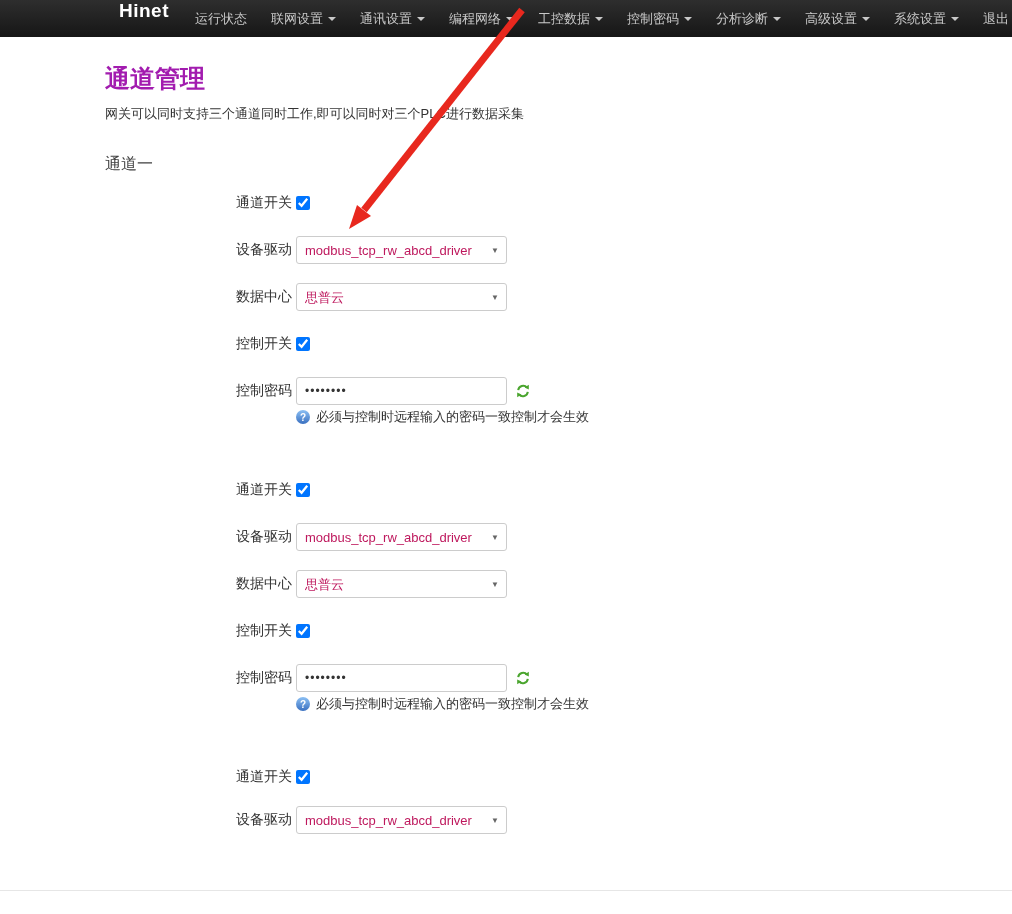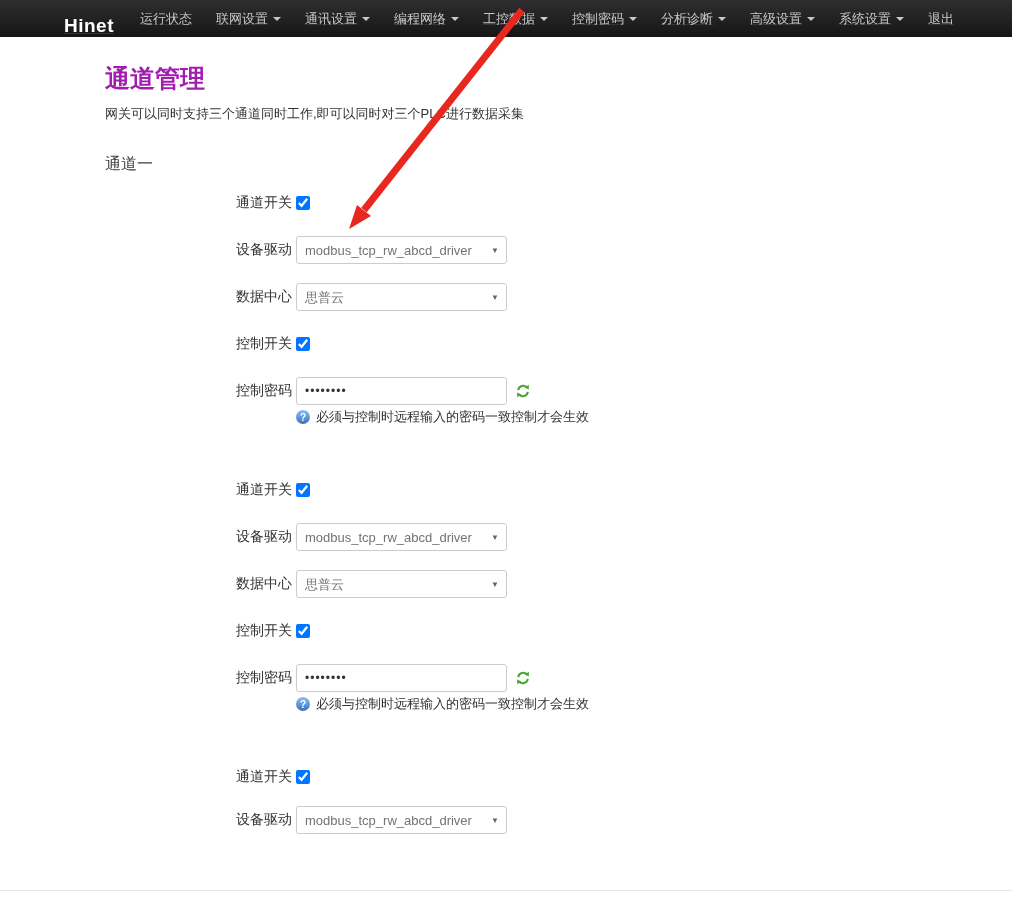--- a/index.html
+++ b/index.html
@@ -10,24 +10,23 @@
     color: #333333;
     position: relative;
     overflow: hidden;
   }
 
   
   .navbar {
     height: 37px;
     background: linear-gradient(to bottom, #2e2e2e, #161616);
     display: flex;
-    align-items: flex-end;
-    padding-left: 64px;
+    align-items: flex-start;
+    padding-left: 119px;
     white-space: nowrap;
-    text-decoration: underline;
   }
   .brand {
     color: #ffffff;
     font-size: 19px;
     font-weight: bold;
     margin-right: 14px;
     letter-spacing: 0.5px;
     cursor: pointer;
   }
   .nav-item {
@@ -89,21 +88,21 @@
   }
   .selwrap { position: relative; width: 211px; }
   select {
     -webkit-appearance: none;
     appearance: none;
     width: 211px;
     height: 28px;
     border: 1px solid #cccccc;
     border-radius: 3px;
     background: #ffffff;
-    color: #737373;
+    color: #be185d;
     font-size: 13px;
     padding: 0 22px 0 8px;
     font-family: inherit;
     cursor: pointer;
   }
   .selcaret {
     position: absolute;
     right: 8px; top: 50%;
     transform: translateY(-50%);
     font-size: 8px;

